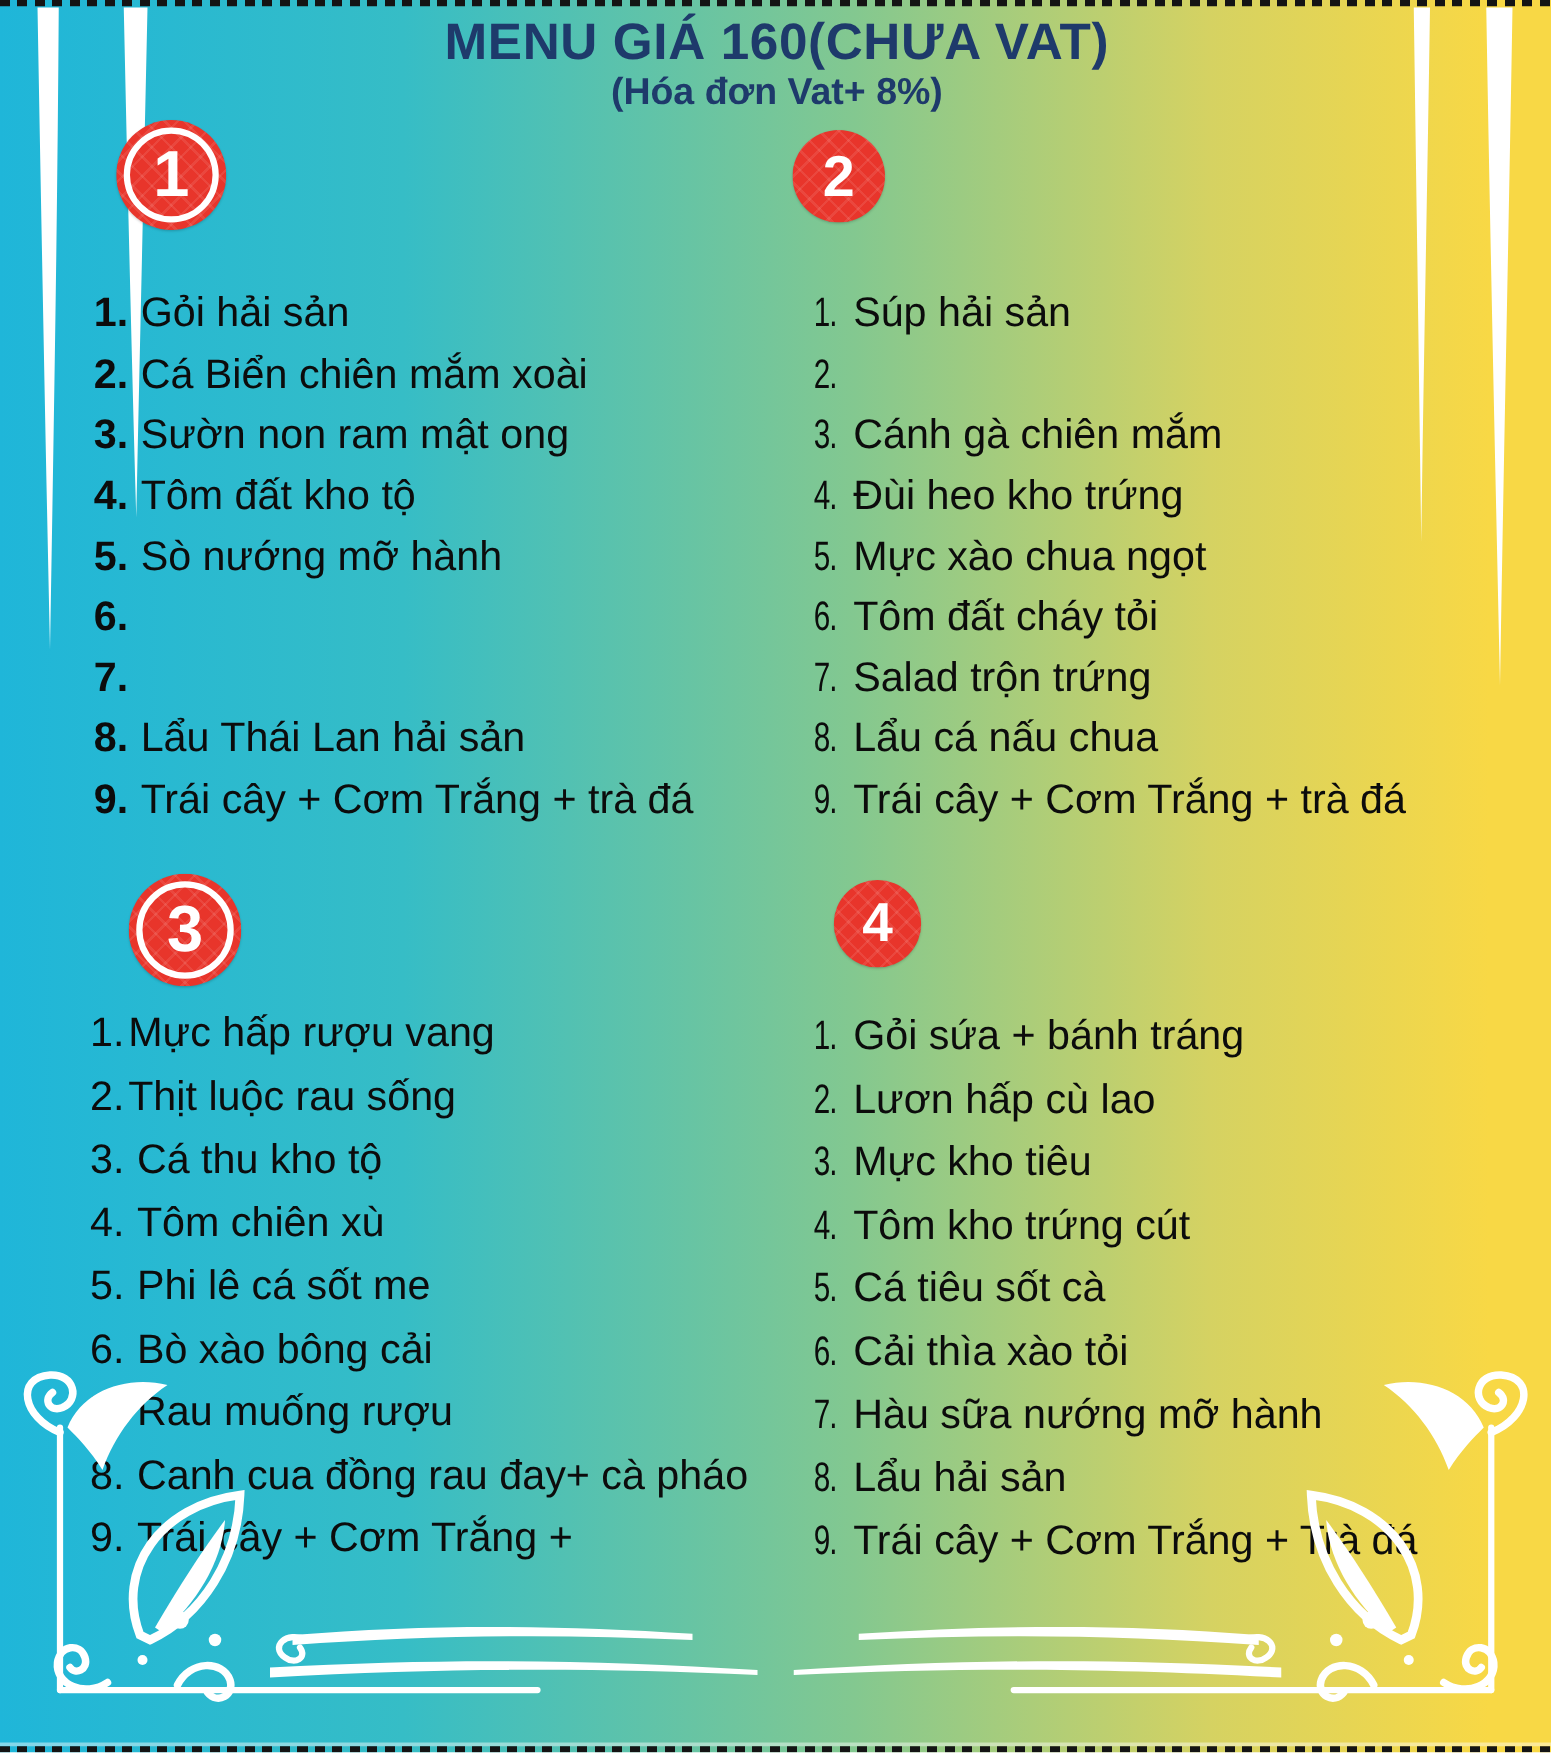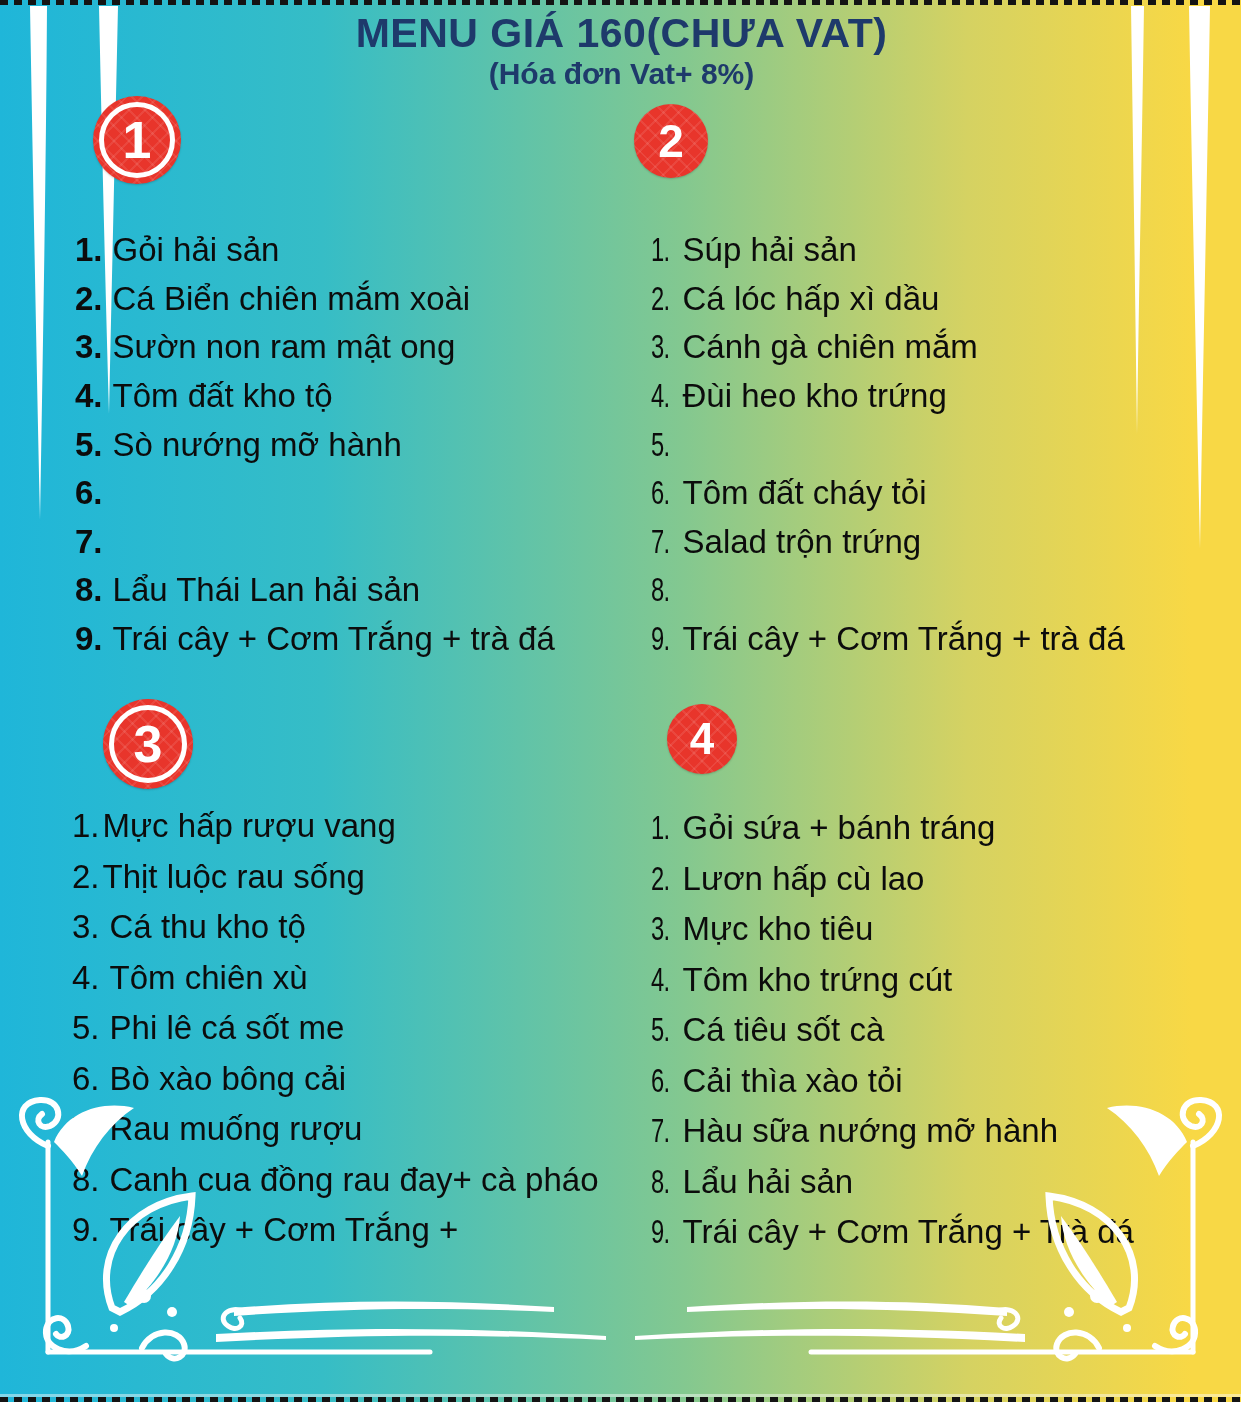--- a/index.html
+++ b/index.html
@@ -130,43 +130,44 @@
     <span class="txt">Trái cây + Cơm Trắng + trà đá</span>
   </li>
     </ol>
   <ol class="menu-list list-2">
       <li>
     <span class="num num-condensed">1.</span>
     <span class="txt">Súp hải sản</span>
   </li>
       <li>
     <span class="num num-condensed">2.</span>
-    <span class="txt">Cá lóc hấp xì dầu</span>
   </li>
       <li>
     <span class="num num-condensed">3.</span>
     <span class="txt">Cánh gà chiên mắm</span>
   </li>
       <li>
     <span class="num num-condensed">4.</span>
     <span class="txt">Đùi heo kho trứng</span>
   </li>
       <li>
     <span class="num num-condensed">5.</span>
+    <span class="txt">Mực xào chua ngọt</span>
   </li>
       <li>
     <span class="num num-condensed">6.</span>
     <span class="txt">Tôm đất cháy tỏi</span>
   </li>
       <li>
     <span class="num num-condensed">7.</span>
     <span class="txt">Salad trộn trứng</span>
   </li>
       <li>
     <span class="num num-condensed">8.</span>
+    <span class="txt">Lẩu cá nấu chua</span>
   </li>
       <li>
     <span class="num num-condensed">9.</span>
     <span class="txt">Trái cây + Cơm Trắng + trà đá</span>
   </li>
     </ol>
   <ol class="menu-list list-3">
       <li class="tight">
     <span class="num num-normal">1.</span>
     <span class="txt">Mực hấp rượu vang</span>

